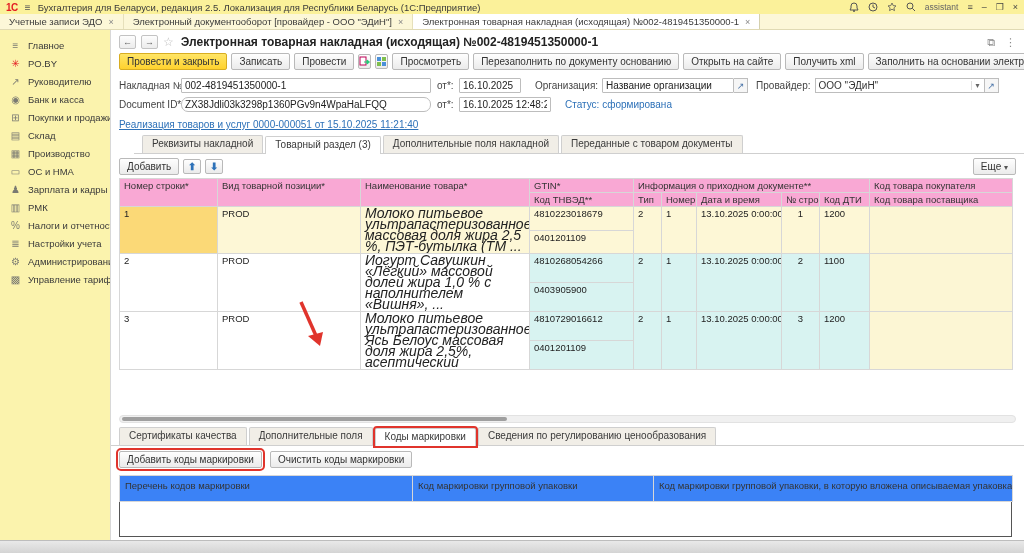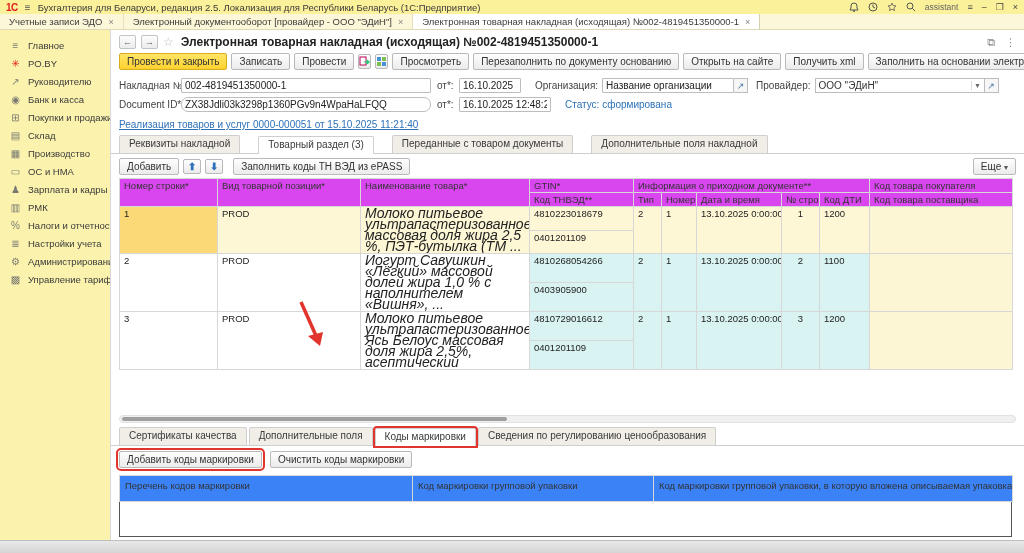--- a/index.html
+++ b/index.html
@@ -59,33 +59,33 @@
             font-family:"Liberation Sans",sans-serif; color:#222; background:#fff; }
   .combo { display:flex; align-items:center; border:1px solid #bdbdbd; height:15px; background:#fff; }
   .combo .val { flex:1; padding:0 3px; white-space:nowrap; overflow:hidden; }
   .combo .dd { width:13px; text-align:center; color:#666; font-size:8px; border-left:1px solid #ddd; }
   .openbtn { width:14px; height:15px; border:1px solid #bdbdbd; border-left:none; text-align:center; font-size:9px; color:#4a74a8; line-height:14px; background:#f6f6f6; }
   .status { color:#2d71b8; }
   .linkrow { padding:2px 8px 3px 8px; }
   .hlink { color:#2d71b8; text-decoration:underline; font-size:10px; }
 
   
-  .doctabs { display:flex; gap:18px; padding:2px 8px 0 8px; border-bottom:1px solid #cfcfcf; }
+  .doctabs { display:flex; gap:2px; padding:2px 8px 0 8px; border-bottom:1px solid #cfcfcf;margin-left:23px; }
   .dtab { padding:2px 9px 3px 9px; border:1px solid #cfcfcf; border-bottom:none; border-radius:2px 2px 0 0;
           background:#f1eee7; font-size:10px; color:#3a3a3a; position:relative; white-space:nowrap; }
   .dtab.active { background:#fff; top:1px; padding-bottom:4px; }
   .dtab.red-mark { outline:2px solid #e0342c; outline-offset:0; }
 
   .innertoolbar { display:flex; gap:4px; padding:4px 8px 3px 8px; align-items:center; }
   .udbtn { width:18px; padding:1px 0; text-align:center; color:#2d71b8; font-weight:bold; font-size:10px; }
 
   
   .gtable { border-collapse:collapse; table-layout:fixed; margin-left:8px; width:893px; font-size:9.5px; }
   .gtable th, .gtable td { border:1px solid #d7d7d7; padding:1px 4px; text-align:left; vertical-align:top; overflow:hidden; white-space:nowrap; }
-  .gtable thead th { background:#d946ef; font-weight:normal; color:#333; height:14px; }
+  .gtable thead th { background:#f9a8d4; font-weight:normal; color:#333; height:14px; }
   .gtable td { height:16px; color:#222; }
   .name-cell { white-space:normal !important; line-height:11px; font-size:14px;font-style:italic; }
   .cream { background:#fcf6d4; }
   .cyan  { background:#d8f3f1; }
   .selrow { background:#fdf7d6; }
   .curcell { background:#fbd977; }
   .blankzone { height:44px; }
 
   .hscroll { height:8px; margin:1px 8px 0 8px; background:#f0f0f0; border:1px solid #e2e2e2; border-radius:4px; position:relative; }
   .hscroll .thumb { position:absolute; left:2px; top:1px; height:4px; width:385px; background:#9f9f9f; border-radius:3px; }
@@ -292,29 +292,28 @@
         </div>
       </div>
 
       <div class="linkrow">
         <span class="hlink">Реализация товаров и услуг 0000-000051 от 15.10.2025 11:21:40</span>
       </div>
 
       <div class="doctabs">
         <span class="dtab">Реквизиты накладной</span>
         <span class="dtab active">Товарный раздел (3)</span>
+        <span class="dtab">Дополнительные поля накладной</span>
         <span class="dtab">Переданные с товаром документы</span>
-        <span class="dtab">Дополнительные поля накладной</span>
       </div>
 
       <div class="innertoolbar">
         <span class="btn">Добавить</span>
         <span class="btn udbtn">⬆</span>
         <span class="btn udbtn">⬇</span>
-        <span class="btn" style="margin-left:6px">Заполнить коды ТН ВЭД из ePASS</span>
         <span class="btn more-right"><span>Еще</span> <span class="caret">▾</span></span>
       </div>
 
       <table class="gtable">
         <colgroup>
           <col style="width:98px">
             <col style="width:143px">
             <col style="width:169px">
             <col style="width:104px">
           <col style="width:28px">

